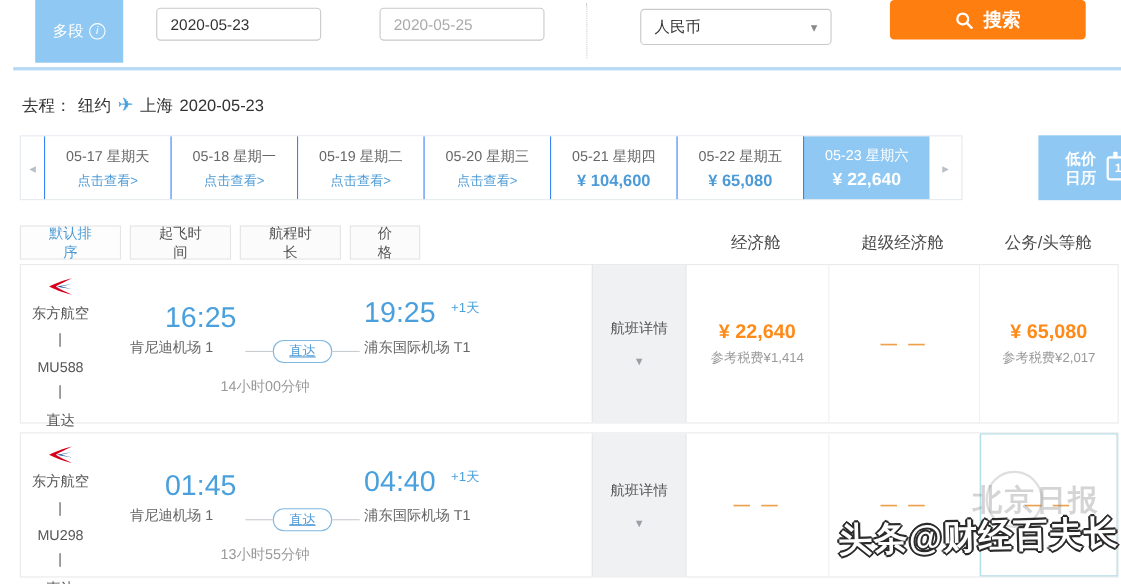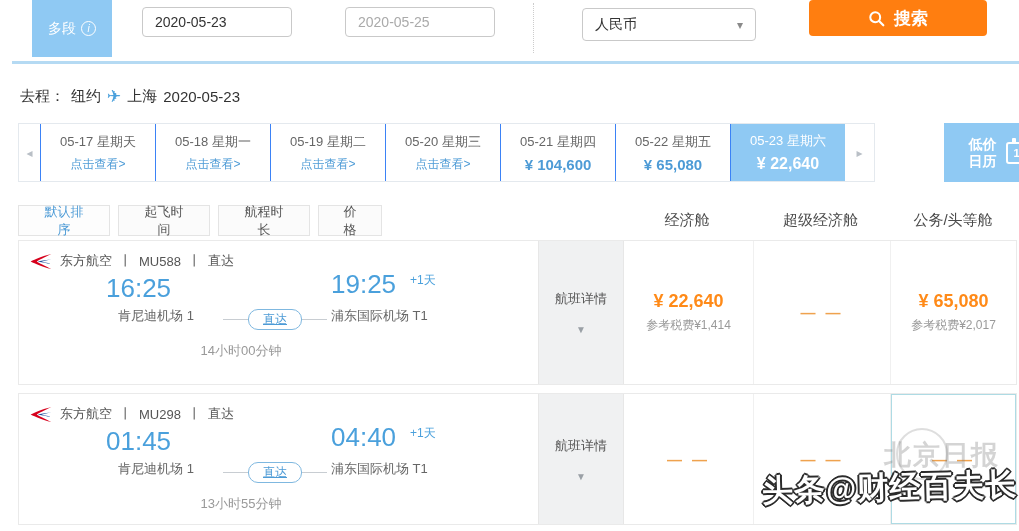--- a/index.html
+++ b/index.html
@@ -64,23 +64,23 @@
   .filter-btn.active { color:#4d9bd6; background:#fdfdfd; }
   .fb0 { left:0; width:92px; } .fb1 { left:100px; width:92px; } .fb2 { left:200px; width:92px; } .fb3 { left:300px; width:64px; }
   .col-header { position:absolute; top:6px; font-size:15px; color:#4a4a4a; text-align:center; }
   .ch0 { left:604px; width:130px; } .ch1 { left:734px; width:137px; } .ch2 { left:871px; width:128px; }
 
   
   .flight-card { position:absolute; left:18px; width:999px; background:#fff; border:1px solid #eaeaea; display:flex; }
   .flight-card.card1 { top:240px; height:145px; }
   .flight-card.card2 { top:393px; height:132px; }
   .fc-info { width:519px; position:relative; }
-  .airline-line { position:absolute; top:11px; left:10px; display:flex; align-items:center; gap:7px; font-size:13px; color:#555; }
+  .airline-line { position:absolute; top:11px; left:10px; display:flex; align-items:center; gap:7px; font-size:13px; color:#555;flex-direction:column; }
   .mu-logo { width:24px; height:17px; display:block; }
-  .dep-time { position:absolute; top:32px; left:87px; width:120px; text-align:left; font-size:26px; color:#4aa0dc; }
+  .dep-time { position:absolute; top:32px; left:76px; width:120px; text-align:right; font-size:26px; color:#4aa0dc; }
   .dep-airport { position:absolute; top:66px; left:57px; width:160px; text-align:center; font-size:13px; color:#666; white-space:nowrap; }
   .connector { position:absolute; top:68px; left:204px; width:104px; display:flex; align-items:center; }
   .connector::before, .connector::after { content:""; flex:1; height:1px; background:#c8cdd2; }
   .stop-pill { border:1px solid #7fb8e0; border-radius:10px; padding:1px 14px; font-size:12px; color:#4d9bd6;
                text-decoration:underline; white-space:nowrap; cursor:pointer; }
   .arr-time { position:absolute; top:28px; left:312px; font-size:26px; color:#4aa0dc; white-space:nowrap; }
   .arr-plus { font-size:12px; vertical-align:9px; margin-left:14px; }
   .arr-airport { position:absolute; top:66px; left:312px; font-size:13px; color:#666; white-space:nowrap; }
   .duration { position:absolute; top:101px; left:162px; width:120px; text-align:center; font-size:13px; color:#999; }
 

